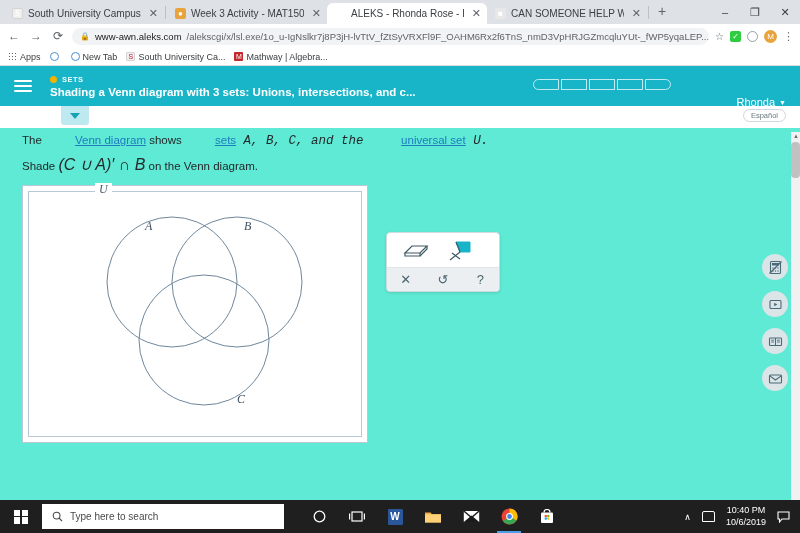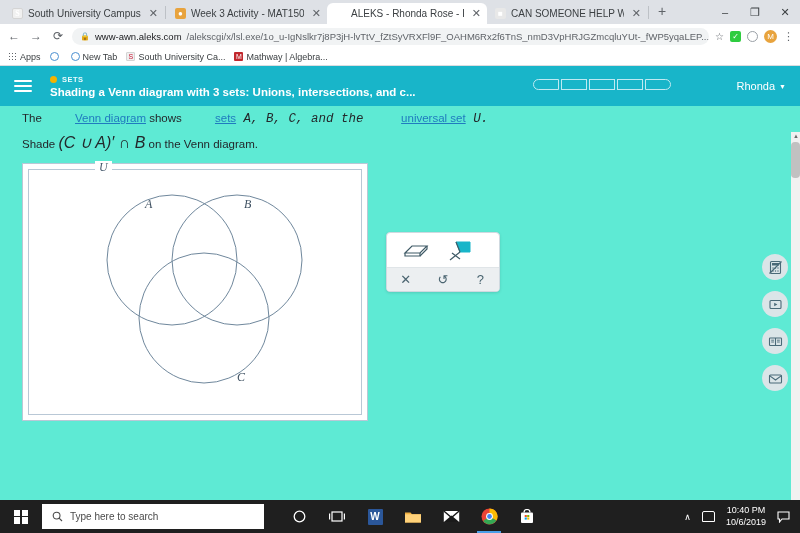--- a/index.html
+++ b/index.html
@@ -98,21 +98,21 @@
   .hamburger span { display:block; height:2px; background:#ffffff; border-radius:1px; }
   .htitle-wrap { display:flex; flex-direction:column; gap:2px; }
   .sets-row { display:flex; align-items:center; gap:5px; }
   .sets-dot { width:7px; height:7px; border-radius:50%; background:#f5b300; }
   .sets-label { font-size:7.5px; color:#eafbfd; letter-spacing:0.5px; font-weight:bold; }
   .htitle { font-size:11.5px; color:#ffffff; font-weight:bold; }
   .progress { position:absolute; left:533px; top:13px; display:flex; gap:2px; }
   .pseg { width:26px; height:11px; border:1px solid #bfeaf2; background:transparent; }
   .pseg:first-child { border-radius:6px 0 0 6px; }
   .pseg:last-child { border-radius:0 6px 6px 0; }
-  .user-menu { position:absolute; right:14px; top:0; height:40px; display:flex;
+  .user-menu { position:absolute; right:14px; top:16px; height:40px; display:flex;
                align-items:center; gap:4px; font-size:11px; color:#ffffff; }
 
   .subbar { height:22px; background:#ffffff; position:relative; }
   .pulltab {
     position:absolute; left:61px; top:0; width:28px; height:19px;
     background:#bfe9f1; border-radius:0 0 3px 3px;
     display:flex; align-items:center; justify-content:center;
   }
   .pulltab .tri {
     width:0; height:0; border-left:5px solid transparent; border-right:5px solid transparent;
@@ -176,21 +176,21 @@
   
   .taskbar {
     position:absolute; left:0; top:500px; width:800px; height:33px;
     background:#1f1f1f; display:flex; align-items:center;
   }
   .tb-start { width:42px; height:33px; display:flex; align-items:center; justify-content:center; }
   .winlogo { width:14px; height:14px; display:grid; grid-template-columns:1fr 1fr;
              grid-template-rows:1fr 1fr; gap:1.5px; }
   .winlogo i { background:#ffffff; display:block; }
   .tb-search {
-    width:222px; height:25px; background:#ffffff; display:flex; align-items:center;
+    width:242px; height:25px; background:#ffffff; display:flex; align-items:center;
     gap:7px; padding:0 10px; font-size:10px; color:#4a4a4a;
   }
   .tb-icons { display:flex; align-items:center; gap:0; margin-left:16px; }
   .tb-ic { width:38px; height:33px; display:flex; align-items:center; justify-content:center;
            position:relative; }
   .tb-ic.active::after {
     content:''; position:absolute; bottom:0; left:7px; right:7px; height:2px; background:#4a9fe8;
   }
   .tray { margin-left:auto; display:flex; align-items:center; gap:11px; padding-right:10px;
           color:#ffffff; font-size:9px; }
@@ -296,20 +296,26 @@
         <span class="pseg"></span>
         <span class="pseg"></span>
         <span class="pseg"></span>
       </div>
       <div class="user-menu">
         <span>Rhonda</span>
         <span style="font-size:7px;">▼</span>
       </div>
     </div>
 
+    <div class="subbar">
+      <div class="pulltab">
+        <span class="tri"></span>
+      </div>
+      <div class="espanol">Español</div>
+    </div>
 
     <div class="content">
       <div class="qtext">
         <span>The </span><a href="#">Venn diagram</a><span> shows </span><a href="#">sets</a><span class="mv"> A, B, C, and the </span><a href="#">universal set</a><span class="mv"> U.</span>
       </div>
       <div class="qtext line2">
         <span>Shade </span><span class="mvu">(C ∪ A)′ ∩ B</span><span> on the Venn diagram.</span>
       </div>
 
       <div class="venn-outer">

